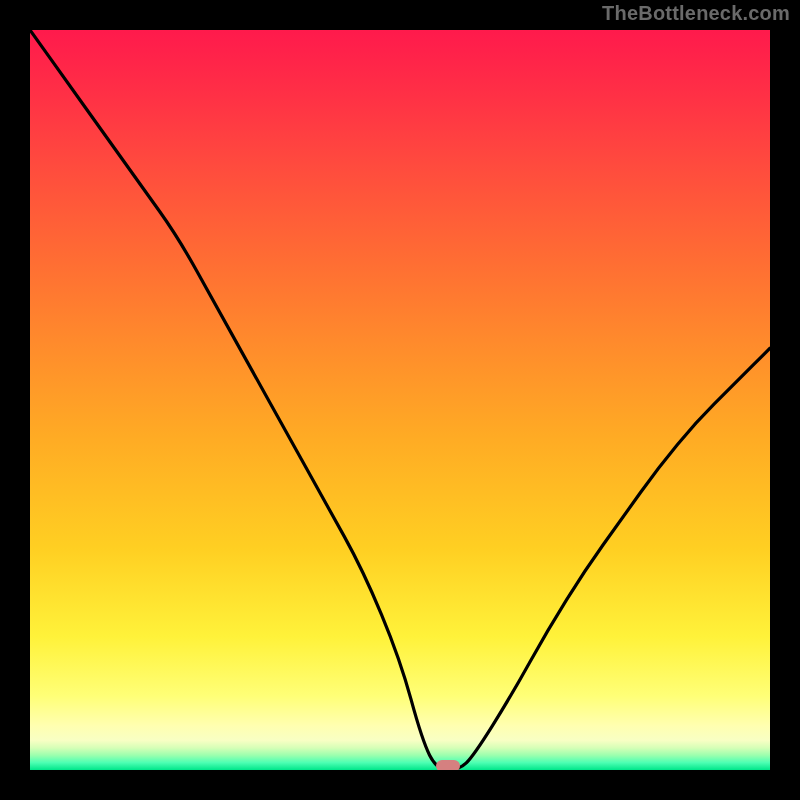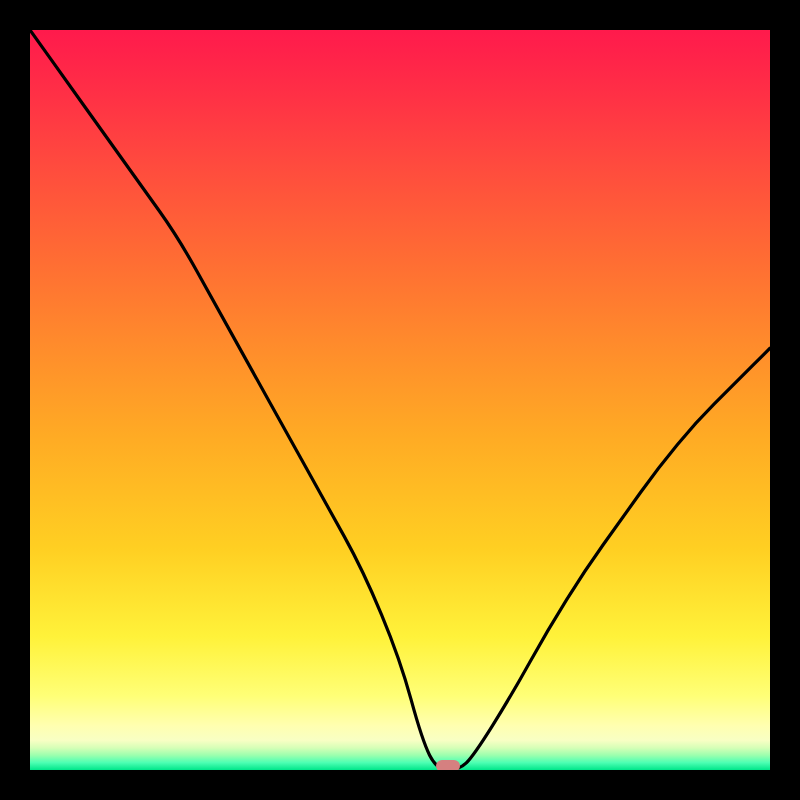--- a/index.html
+++ b/index.html
@@ -78,20 +78,21 @@
     background: #d58080;
     border-radius: 6px;
     transform: translate(-50%, -50%);
   }
 </style>
 </head>
 <body>
 
 <div class="frame">
 
+  <div class="watermark">TheBottleneck.com</div>
 
   <div class="plot-area">
     <div class="gradient-main"></div>
 
     <svg class="curve-svg" viewBox="0 0 740 740" preserveAspectRatio="none">
       <path id="curve-path" class="curve-path" d="M 0.0 0.0 Q 0.0 0.0 18.5 25.9 Q 37.0 51.8 55.5 77.7 Q 74.0 103.6 92.5 129.5 Q 111.0 155.4 129.5 181.3 Q 148.0 207.2 166.5 240.5 Q 185.0 273.8 203.5 307.1 Q 222.0 340.4 240.5 373.7 Q 259.0 407.0 277.5 440.3 Q 296.0 473.6 314.5 506.9 Q 333.0 540.2 351.5 584.6 Q 370.0 629.0 381.1 669.7 Q 392.2 710.4 399.6 725.2 Q 407.0 740.0 418.1 740.0 Q 429.2 740.0 436.6 732.6 Q 444.0 725.2 462.5 695.6 Q 481.0 666.0 499.5 632.7 Q 518.0 599.4 536.5 569.8 Q 555.0 540.2 573.5 514.3 Q 592.0 488.4 610.5 462.5 Q 629.0 436.6 647.5 414.4 Q 666.0 392.2 684.5 373.7 Q 703.0 355.2 721.5 336.7 T 740.0 318.2"></path>
     </svg>
 
     <div id="marker" class="marker" style="left: 418.1px; top: 736px;"></div>
   </div>

